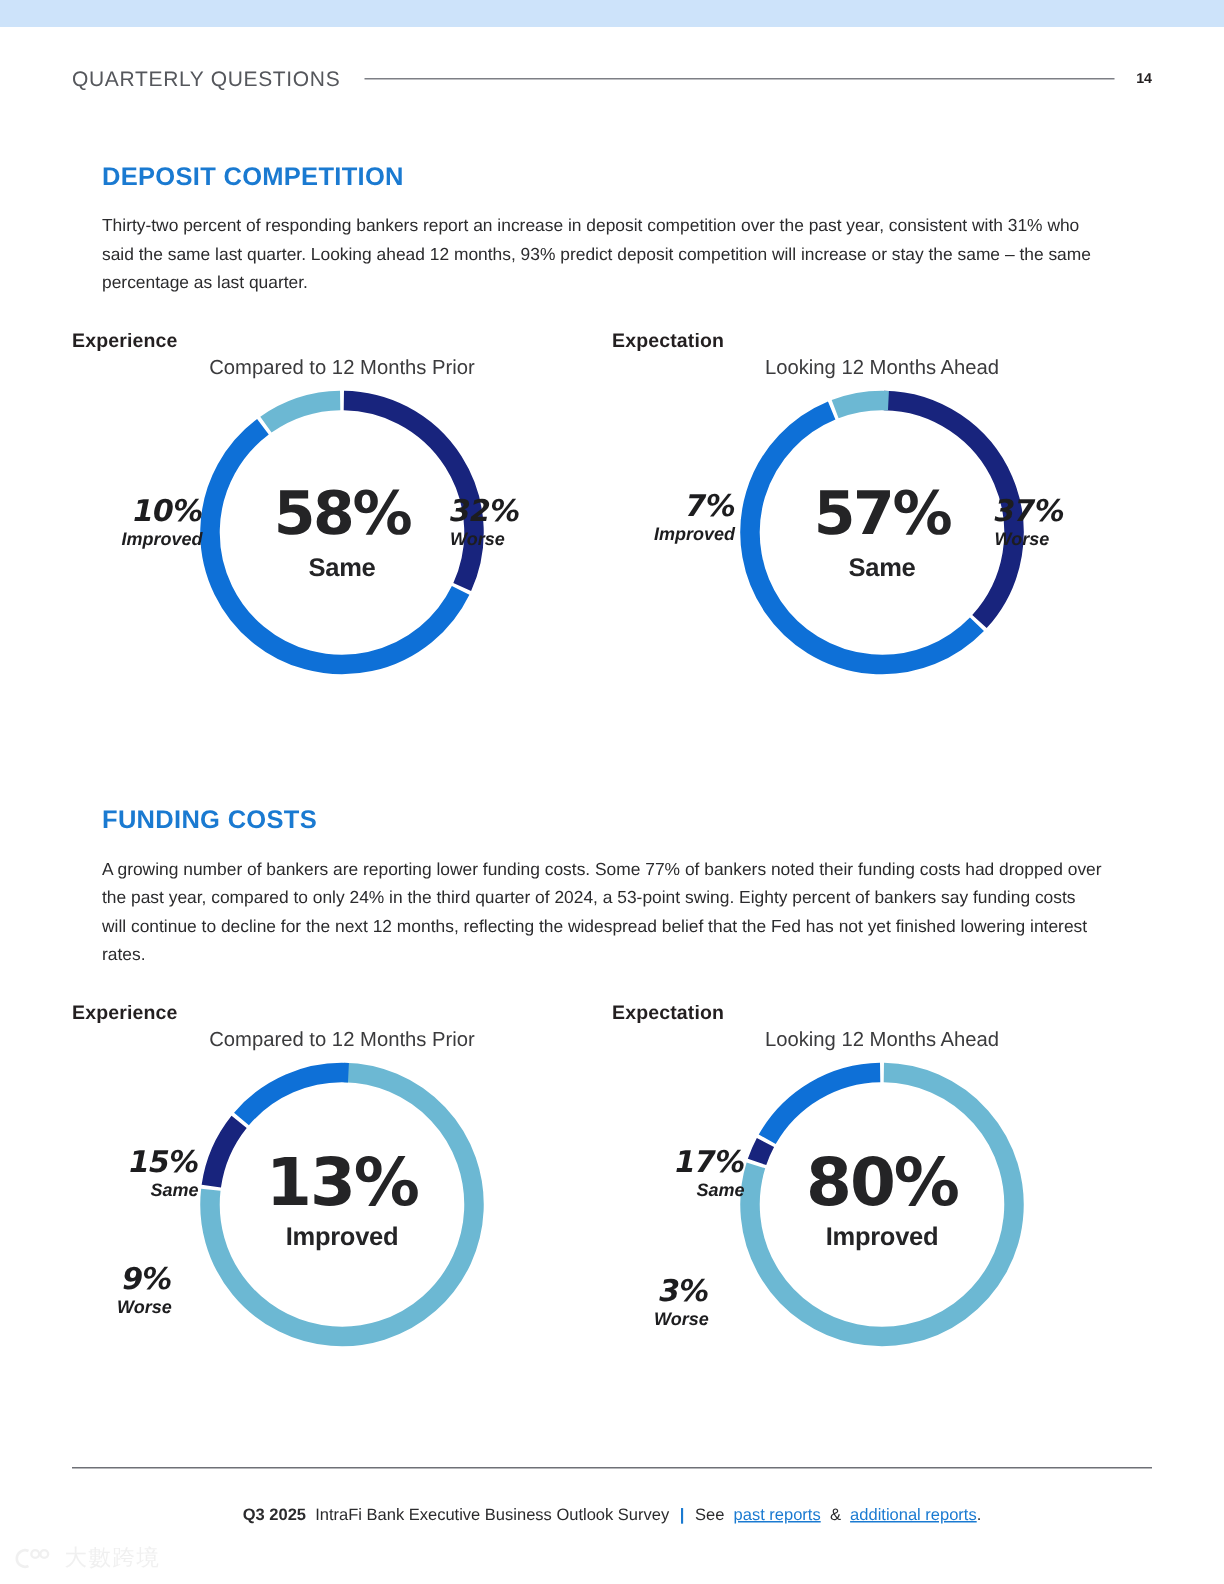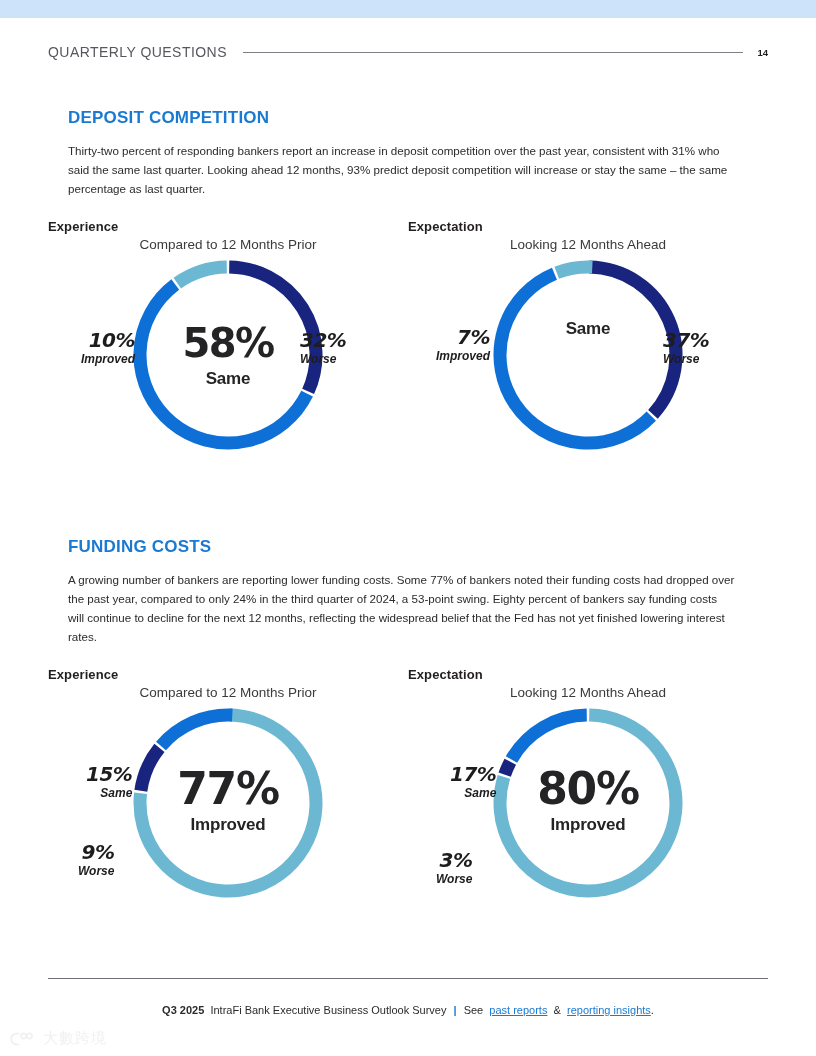--- a/index.html
+++ b/index.html
@@ -262,20 +262,21 @@
     <div class="chart-cell">
       <div class="chart-title">Expectation</div>
       <div class="chart-subtitle">Looking 12 Months Ahead</div>
       <div class="donut-wrap">
         <svg width="196" height="196" viewBox="0 0 196 196">
           <path d="M 99.22867186984479 10.008577887181232 A 88 88 0 0 1 162.98406997507777 157.33861010736766" fill="none" stroke="#18247d" stroke-width="13"></path>
           <path d="M 161.30190242980132 159.12993660039174 A 88 88 0 1 1 64.46580688117582 16.63994904211647" fill="none" stroke="#0e70d7" stroke-width="13"></path>
           <path d="M 66.75058730808388 15.735340477150743 A 88 88 0 0 1 102.29877974201383 10.105059913953795" fill="none" stroke="#6cb8d3" stroke-width="13"></path>
         </svg>
         <div class="donut-center" style="top: 64px;">
+          <div class="big">57%</div>
           <div class="sub">Same</div>
         </div>
         <div class="callout right" style="left: 255px; top: 76px;">
           <span class="pct">37%</span>
           <span class="nm">Worse</span>
         </div>
         <div class="callout left" style="left: 28px; top: 73px;">
           <span class="pct">7%</span>
           <span class="nm">Improved</span>
         </div>
@@ -292,21 +293,21 @@
     <div class="chart-cell">
       <div class="chart-title">Experience</div>
       <div class="chart-subtitle">Compared to 12 Months Prior</div>
       <div class="donut-wrap">
         <svg width="196" height="196" viewBox="0 0 196 196">
           <path d="M 99.22867186984479 10.008577887181232 A 88 88 0 1 1 10.548423113867514 88.19073396584344" fill="none" stroke="#6cb8d3" stroke-width="13"></path>
           <path d="M 10.85640995074182 85.75276711551423 A 88 88 0 0 1 29.418259086030247 42.858864599927514" fill="none" stroke="#18247d" stroke-width="13"></path>
           <path d="M 30.984628936767166 40.965448706444484 A 88 88 0 0 1 102.29877974201399 10.10505991395381" fill="none" stroke="#0e70d7" stroke-width="13"></path>
         </svg>
         <div class="donut-center" style="top: 62px;">
-          <div class="big small-big">77%</div>
+          <div class="big small-big">13%</div>
           <div class="sub">Improved</div>
         </div>
         <div class="callout left" style="left: 38px; top: 62px;">
           <span class="pct">15%</span>
           <span class="nm">Same</span>
         </div>
         <div class="callout left" style="left: 30px; top: 140px;">
           <span class="pct">9%</span>
           <span class="nm">Worse</span>
         </div>
@@ -338,21 +339,21 @@
   </div>
 
 <div class="footer-rule"></div>
 <div class="footer">
   <span class="q">Q3 2025</span>
   <span>&nbsp;</span><span>IntraFi Bank Executive Business Outlook Survey</span>
   <span class="sep">|</span>
   <span>See</span>
   <span>&nbsp;</span><span class="lnk">past reports</span>
   <span>&nbsp;</span><span>&amp;</span>
-  <span>&nbsp;</span><span class="lnk">reporting insights</span><span>.</span>
+  <span>&nbsp;</span><span class="lnk">additional reports</span><span>.</span>
 </div>
 
 <div class="watermark">
   <span class="wm-mark">
     <svg width="30" height="16" viewBox="0 0 30 16" aria-hidden="true">
       <path d="M11 3 A5.5 5.5 0 1 0 11 13" fill="none" stroke="#e2e2e2" stroke-width="1.8"></path>
       <circle cx="15.5" cy="5" r="2.6" fill="none" stroke="#e2e2e2" stroke-width="1.6"></circle>
       <circle cx="21.5" cy="5" r="2.6" fill="none" stroke="#e2e2e2" stroke-width="1.6"></circle>
     </svg>
   </span>

